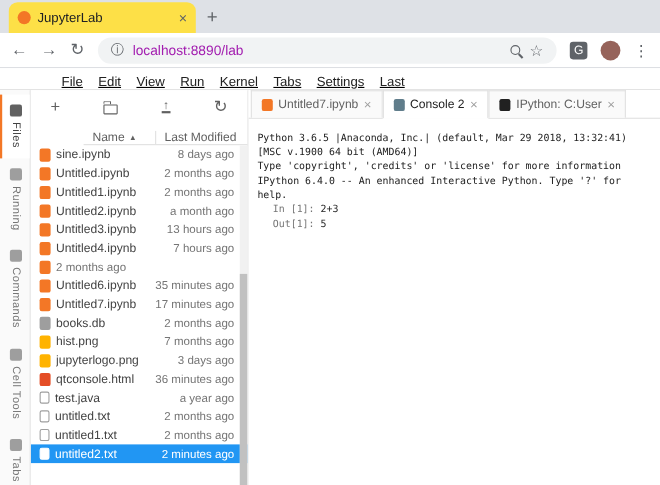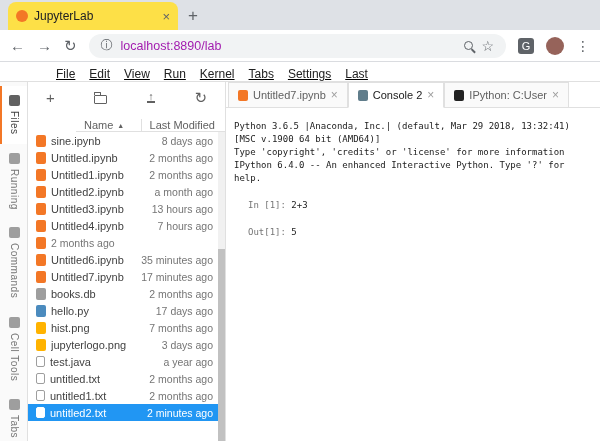--- a/index.html
+++ b/index.html
@@ -76,21 +76,21 @@
   .jtab { height:25px; display:flex; align-items:center; gap:5px; padding:0 9px; font-size:11px; color:#616161; background:#fafafa; border:1px solid #e0e0e0; border-bottom:none; white-space:nowrap; }
   .jtab.active { background:#fff; color:#212121; margin-bottom:-1px; height:26px; border-bottom:1px solid #fff; }
   .ticon { width:10px; height:11px; border-radius:2px; flex-shrink:0; }
   .t-nb { background:#f37726; }
   .t-console { background:#607d8b; }
   .t-term { background:#212121; }
   .tclose { color:#9e9e9e; font-size:12px; line-height:1; }
 
   .console { flex:1; position:relative; padding:12px 8px; font-family:"DejaVu Sans Mono","Liberation Mono",monospace; font-size:9px; line-height:13px; color:#212121; }
   .banner div { white-space:nowrap; overflow:hidden; }
-  .ccell { margin-top:14px; padding-left:14px; white-space:nowrap; }
+  .ccell { margin-top:0; padding-left:14px; white-space:nowrap; }
   .prompt { color:#757575; }
   .console-input { position:absolute; left:14px; right:10px; bottom:10px; display:flex; align-items:center; gap:7px; }
   .ci-prompt { font-size:9px; color:#757575; font-family:inherit; }
   .ci-box { flex:1; height:19px; border:1px solid #5c9fd6; background:#fff; outline:none; font-family:inherit; font-size:9px; padding:0 4px; }
 </style>
 </head>
 <body>
 
 <div class="screen">
 
@@ -216,33 +216,33 @@
           <span class="ficon i-nb"></span>
           <span class="fname">Untitled7.ipynb</span>
           <span class="fmod">17 minutes ago</span>
         </div>
         <div class="row">
           <span class="ficon i-db"></span>
           <span class="fname">books.db</span>
           <span class="fmod">2 months ago</span>
         </div>
         <div class="row">
-          <span class="ficon i-py"></span>
-          <span class="fname">hello.py</span>
-          <span class="fmod">17 days ago</span>
-        </div>
-        <div class="row">
           <span class="ficon i-img"></span>
           <span class="fname">hist.png</span>
           <span class="fmod">7 months ago</span>
         </div>
         <div class="row">
           <span class="ficon i-img"></span>
           <span class="fname">jupyterlogo.png</span>
           <span class="fmod">3 days ago</span>
+        </div>
+        <div class="row">
+          <span class="ficon i-html"></span>
+          <span class="fname">qtconsole.html</span>
+          <span class="fmod">36 minutes ago</span>
         </div>
         <div class="row">
           <span class="ficon i-file"></span>
           <span class="fname">test.java</span>
           <span class="fmod">a year ago</span>
         </div>
         <div class="row">
           <span class="ficon i-file"></span>
           <span class="fname">untitled.txt</span>
           <span class="fmod">2 months ago</span>

